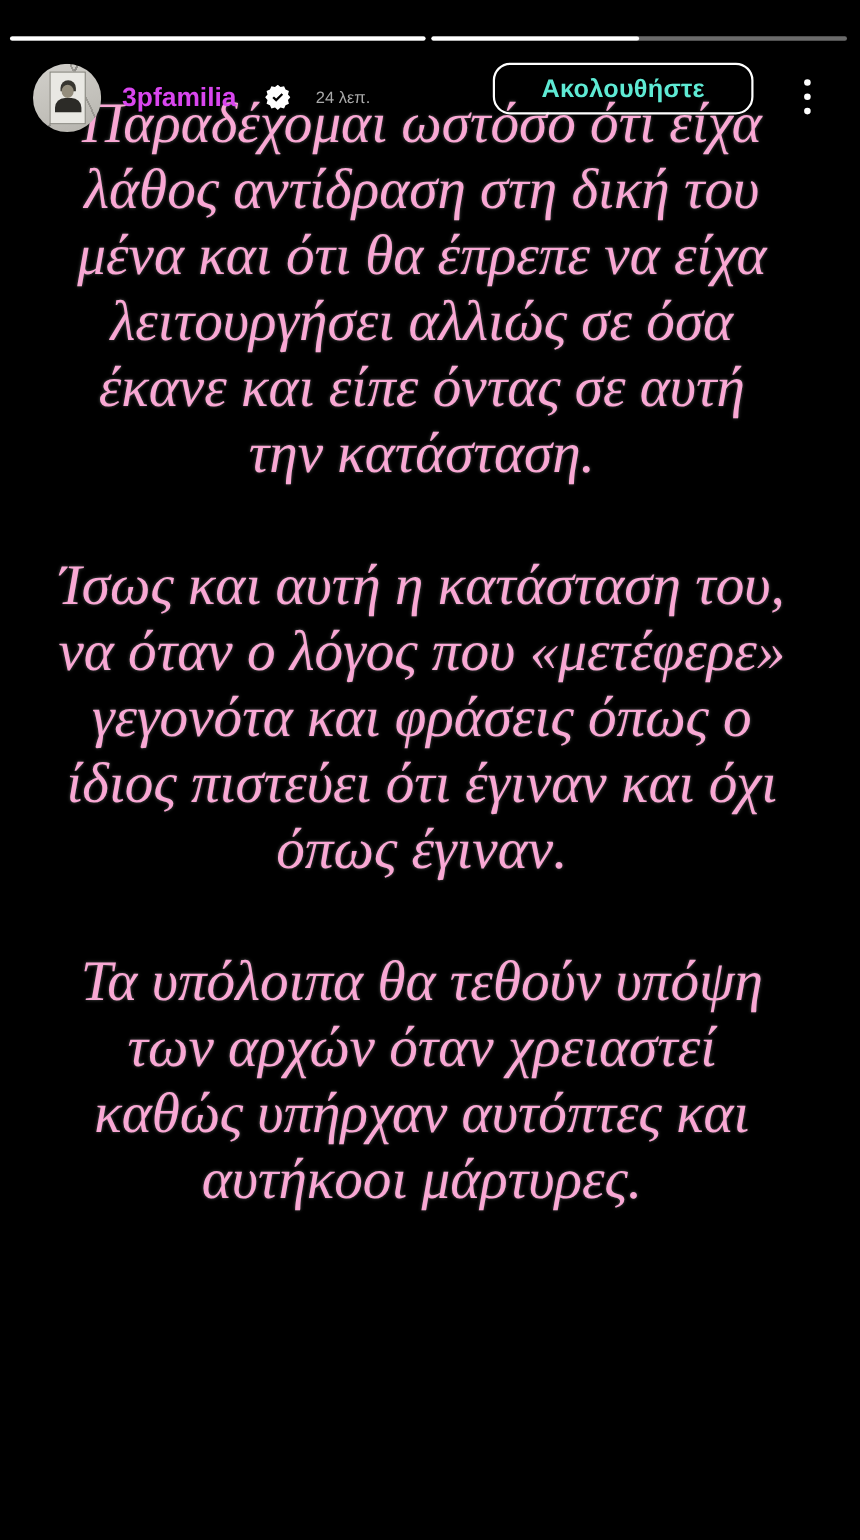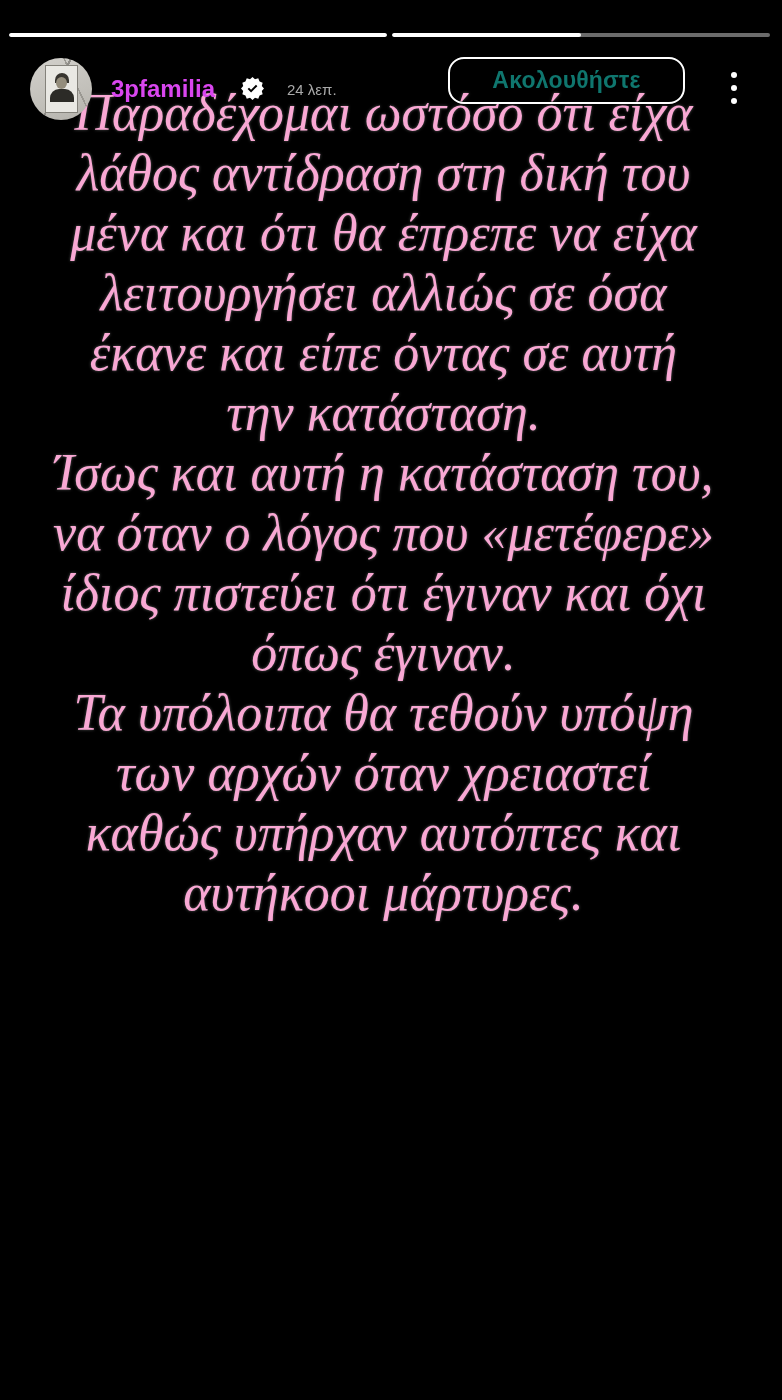--- a/index.html
+++ b/index.html
@@ -19,21 +19,21 @@
     z-index: 1;
     font-family: "Liberation Serif", "DejaVu Serif", serif;
     font-style: italic;
     font-weight: 400;
     font-size: 52px;
     line-height: 60px;
     color: #f9a8d4;
     text-shadow: 0 0 3px rgba(255,255,255,0.35);
   }
   .para { margin: 0; }
-  .para + .para { }
+  .para + .para { margin-top: 60px; }
   .line { white-space: nowrap; height: 60px; }
 
   
   .header { position: absolute; left: 0; top: 0; right: 0; height: 130px; z-index: 10; }
 
   .progress {
     position: absolute; top: 33px; left: 9px; right: 12px;
     display: flex; gap: 5px;
   }
   .seg {
@@ -81,21 +81,21 @@
     position: absolute; left: 287px; top: 78px;
     font-size: 15px; font-weight: 400; color: #a9a9a9; line-height: 23px;
   }
 
   .follow-btn {
     position: absolute; left: 448px; top: 57px;
     width: 237px; height: 47px;
     background: transparent;
     border: 2px solid #ffffff;
     border-radius: 16px;
-    color: #0f766e;
+    color: #5eead4;
     font-family: "Liberation Sans", "DejaVu Sans", sans-serif;
     font-size: 23px; font-weight: 700;
     letter-spacing: 0.2px;
     cursor: pointer;
     box-sizing: border-box;
     padding: 0;
   }
 
   .menu-btn {
     position: absolute; left: 722px; top: 68px;
@@ -114,20 +114,21 @@
     <div class="line">Παραδέχομαι ωστόσο ότι είχα</div>
     <div class="line">λάθος αντίδραση στη δική του</div>
     <div class="line">μένα  και ότι θα έπρεπε να είχα</div>
     <div class="line">λειτουργήσει αλλιώς σε όσα</div>
     <div class="line">έκανε και είπε όντας σε αυτή</div>
     <div class="line">την κατάσταση.</div>
   </div>
   <div class="para">
     <div class="line">Ίσως και αυτή η κατάσταση του,</div>
     <div class="line">να όταν ο λόγος που «μετέφερε»</div>
+    <div class="line">γεγονότα και φράσεις όπως ο</div>
     <div class="line">ίδιος πιστεύει ότι έγιναν και όχι</div>
     <div class="line">όπως έγιναν.</div>
   </div>
   <div class="para">
     <div class="line">Τα υπόλοιπα θα τεθούν υπόψη</div>
     <div class="line">των αρχών όταν χρειαστεί</div>
     <div class="line">καθώς υπήρχαν αυτόπτες και</div>
     <div class="line">αυτήκοοι μάρτυρες.</div>
   </div>
 </div>

